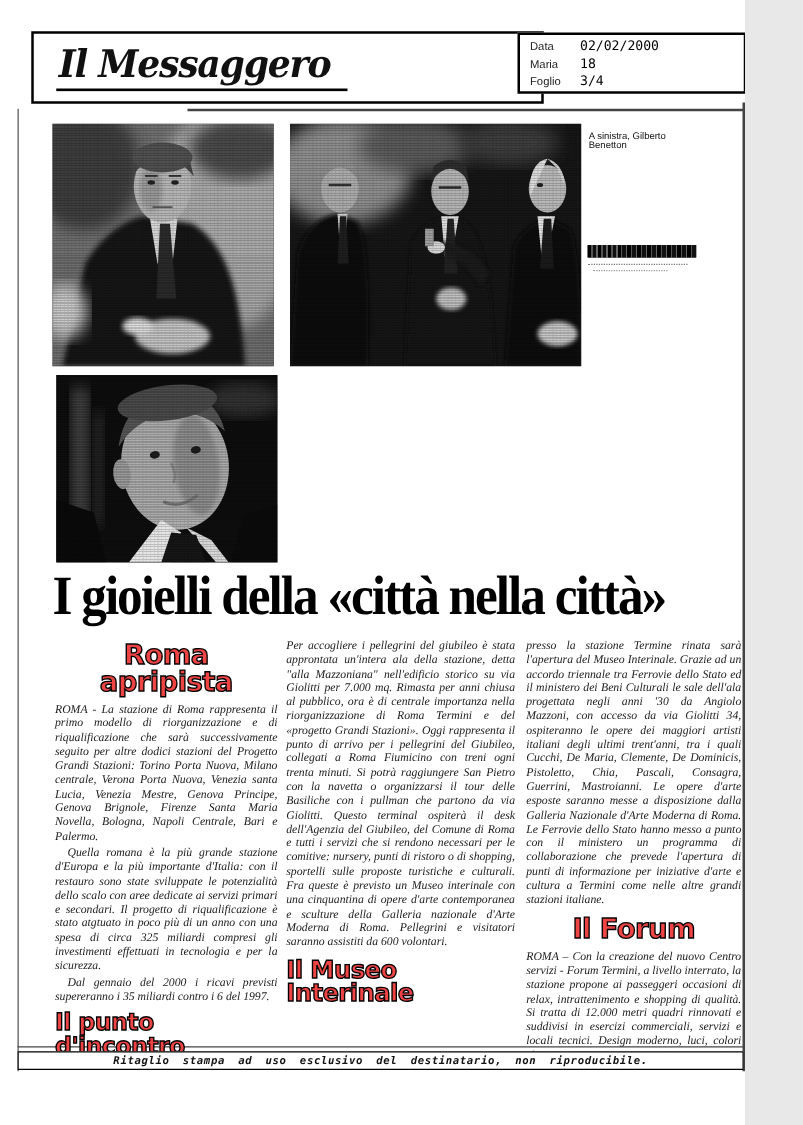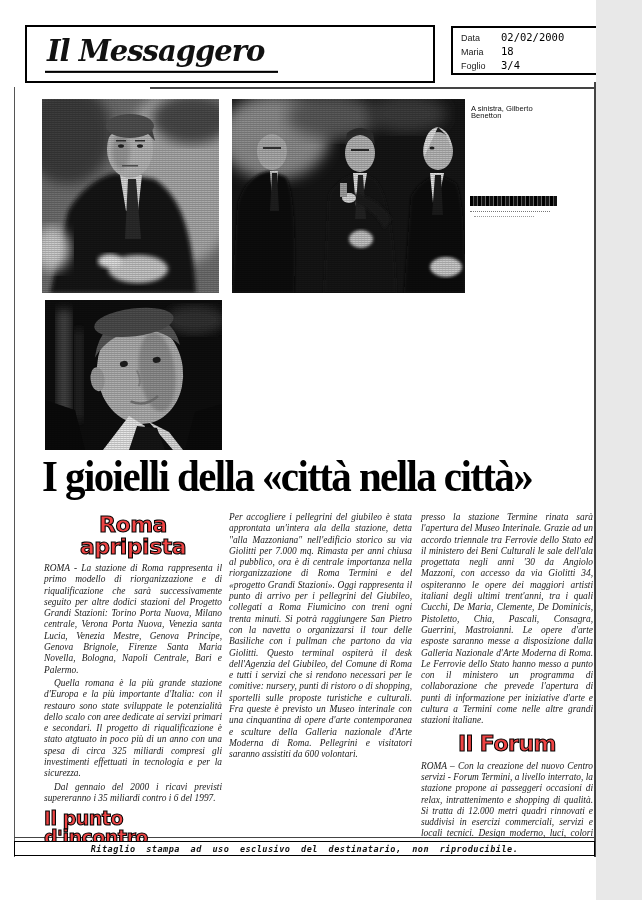--- a/index.html
+++ b/index.html
@@ -6,21 +6,21 @@
   .page{position:relative;width:596px;height:900px;background:#ffffff;overflow:hidden;
         font-family:"Liberation Serif",serif;color:#111;}
 
   
   .logo-box{position:absolute;left:25px;top:25px;width:406px;height:54px;
             border:2px solid #000;background:#fff;}
   .logo{position:absolute;left:18px;top:6px;font-family:"DejaVu Serif",serif;
         font-weight:bold;font-style:italic;font-size:29px;letter-spacing:-1px;
         border-bottom:2px solid #000;padding:0 14px 2px 2px;
         transform:scaleY(1.05);transform-origin:left top;}
-  .info-box{position:absolute;left:451px;top:26px;width:183px;height:49px;
+  .info-box{position:absolute;left:414px;top:26px;width:183px;height:49px;
             border:2px solid #000;background:#fff;padding:3px 0 16px 8px;box-sizing:border-box;}
   .info-row{display:flex;align-items:baseline;height:14px;}
   .info-label{font-family:"Liberation Sans",sans-serif;font-size:9px;color:#222;width:40px;}
   .info-value{font-family:"DejaVu Sans Mono",monospace;font-size:10.5px;font-weight:normal;color:#000;}
 
   
   .line{position:absolute;background:#444;}
   .frame-top{left:150px;top:87px;width:446px;height:2px;}
   .frame-left{left:14px;top:87px;width:1px;height:770px;background:#555;}
   .frame-right{left:594px;top:82px;width:2px;height:775px;}
@@ -224,20 +224,21 @@
   <div class="col col1">
     <h2 class="fathead h-roma">Roma apripista</h2>
     <p>ROMA - La stazione di Roma rappresenta il primo modello di riorganizzazione e di riqualificazione che sarà successivamente seguito per altre dodici stazioni del Progetto Grandi Stazioni: Torino Porta Nuova, Milano centrale, Verona Porta Nuova, Venezia santa Lucia, Venezia Mestre, Genova Principe, Genova Brignole, Firenze Santa Maria Novella, Bologna, Napoli Centrale, Bari e Palermo.</p>
     <p class="indent">Quella romana è la più grande stazione d'Europa e la più importante d'Italia: con il restauro sono state sviluppate le potenzialità dello scalo con aree dedicate ai servizi primari e secondari. Il progetto di riqualificazione è stato atgtuato in poco più di un anno con una spesa di circa 325 miliardi compresi gli investimenti effettuati in tecnologia e per la sicurezza.</p>
     <p class="indent">Dal gennaio del 2000 i ricavi previsti supereranno i 35 miliardi contro i 6 del 1997.</p>
     <h2 class="fathead h-punto">Il punto d'incontro</h2>
   </div>
 
   <div class="col col2">
     <p>Per accogliere i pellegrini del giubileo è stata approntata un'intera ala della stazione, detta "alla Mazzoniana" nell'edificio storico su via Giolitti per 7.000 mq. Rimasta per anni chiusa al pubblico, ora è di centrale importanza nella riorganizzazione di Roma Termini e del «progetto Grandi Stazioni». Oggi rappresenta il punto di arrivo per i pellegrini del Giubileo, collegati a Roma Fiumicino con treni ogni trenta minuti. Si potrà raggiungere San Pietro con la navetta o organizzarsi il tour delle Basiliche con i pullman che partono da via Giolitti. Questo terminal ospiterà il desk dell'Agenzia del Giubileo, del Comune di Roma e tutti i servizi che si rendono necessari per le comitive: nursery, punti di ristoro o di shopping, sportelli sulle proposte turistiche e culturali. Fra queste è previsto un Museo interinale con una cinquantina di opere d'arte contemporanea e sculture della Galleria nazionale d'Arte Moderna di Roma. Pellegrini e visitatori saranno assistiti da 600 volontari.</p>
+    <h2 class="fathead h-museo">Il Museo Interinale</h2>
   </div>
 
   <div class="col col3">
     <p>presso la stazione Termine rinata sarà l'apertura del Museo Interinale. Grazie ad un accordo triennale tra Ferrovie dello Stato ed il ministero dei Beni Culturali le sale dell'ala progettata negli anni '30 da Angiolo Mazzoni, con accesso da via Giolitti 34, ospiteranno le opere dei maggiori artisti italiani degli ultimi trent'anni, tra i quali Cucchi, De Maria, Clemente, De Dominicis, Pistoletto, Chia, Pascali, Consagra, Guerrini, Mastroianni. Le opere d'arte esposte saranno messe a disposizione dalla Galleria Nazionale d'Arte Moderna di Roma. Le Ferrovie dello Stato hanno messo a punto con il ministero un programma di collaborazione che prevede l'apertura di punti di informazione per iniziative d'arte e cultura a Termini come nelle altre grandi stazioni italiane.</p>
     <h2 class="fathead h-forum">Il Forum</h2>
     <p>ROMA – Con la creazione del nuovo Centro servizi - Forum Termini, a livello interrato, la stazione propone ai passeggeri occasioni di relax, intrattenimento e shopping di qualità. Si tratta di 12.000 metri quadri rinnovati e suddivisi in esercizi commerciali, servizi e locali tecnici. Design moderno, luci, colori chiari, acciaio e vetro e pareti trasparenti so-</p>
   </div>
 
   <div class="footer-bar">
     <span class="footer-text">Ritaglio stampa ad uso esclusivo del destinatario, non riproducibile.</span>

